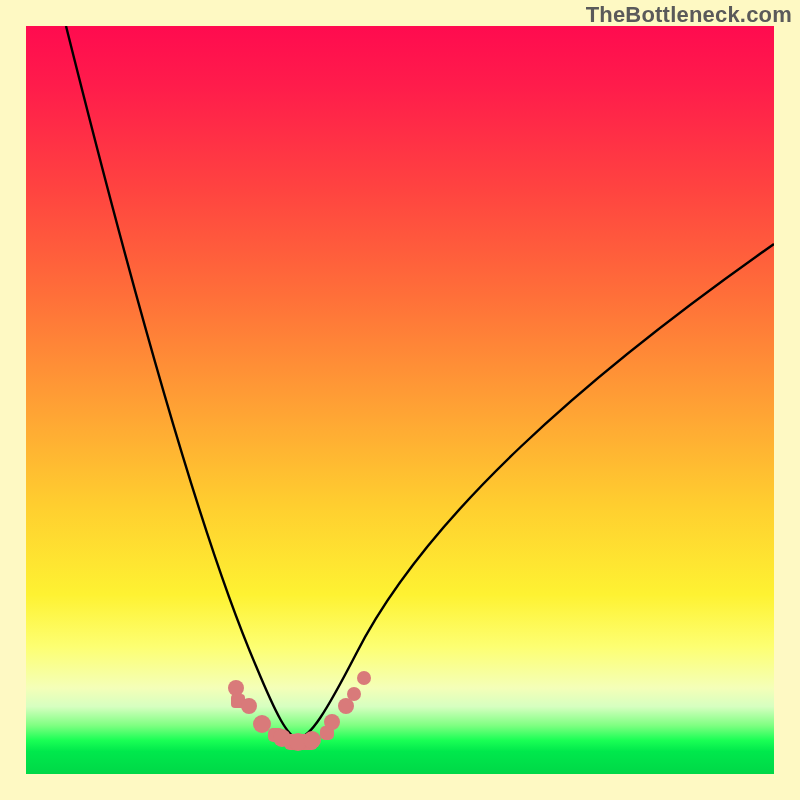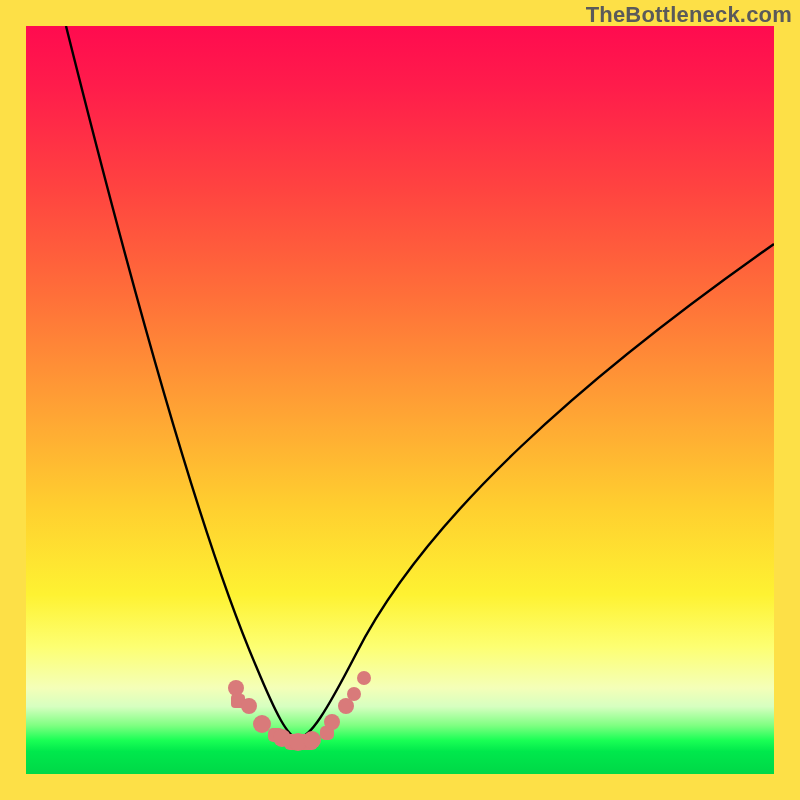--- a/index.html
+++ b/index.html
@@ -10,21 +10,21 @@
     background: #000;
     overflow: hidden;
     font-family: Arial, Helvetica, sans-serif;
   }
   .frame {
     position: absolute;
     top: 0;
     left: 0;
     width: 800px;
     height: 800px;
-    background: #fde047;
+    background: #fef9c3;
   }
   .plot-area {
     position: absolute;
     top: 26px;
     left: 26px;
     width: 748px;
     height: 748px;
     
     background: linear-gradient(
       to bottom,

